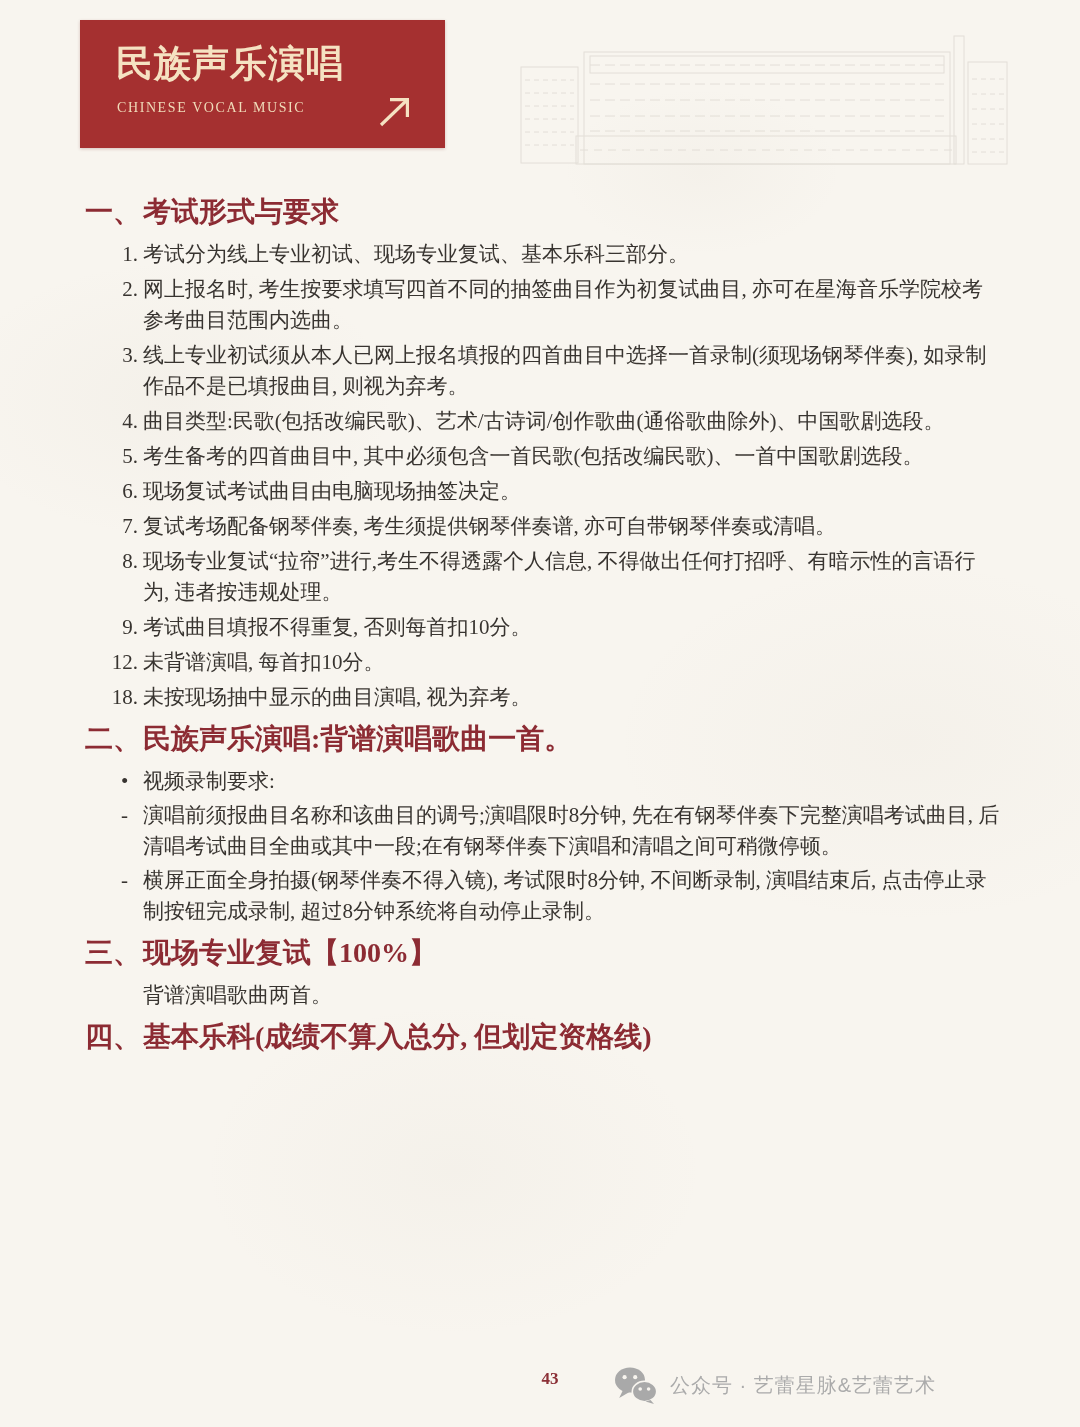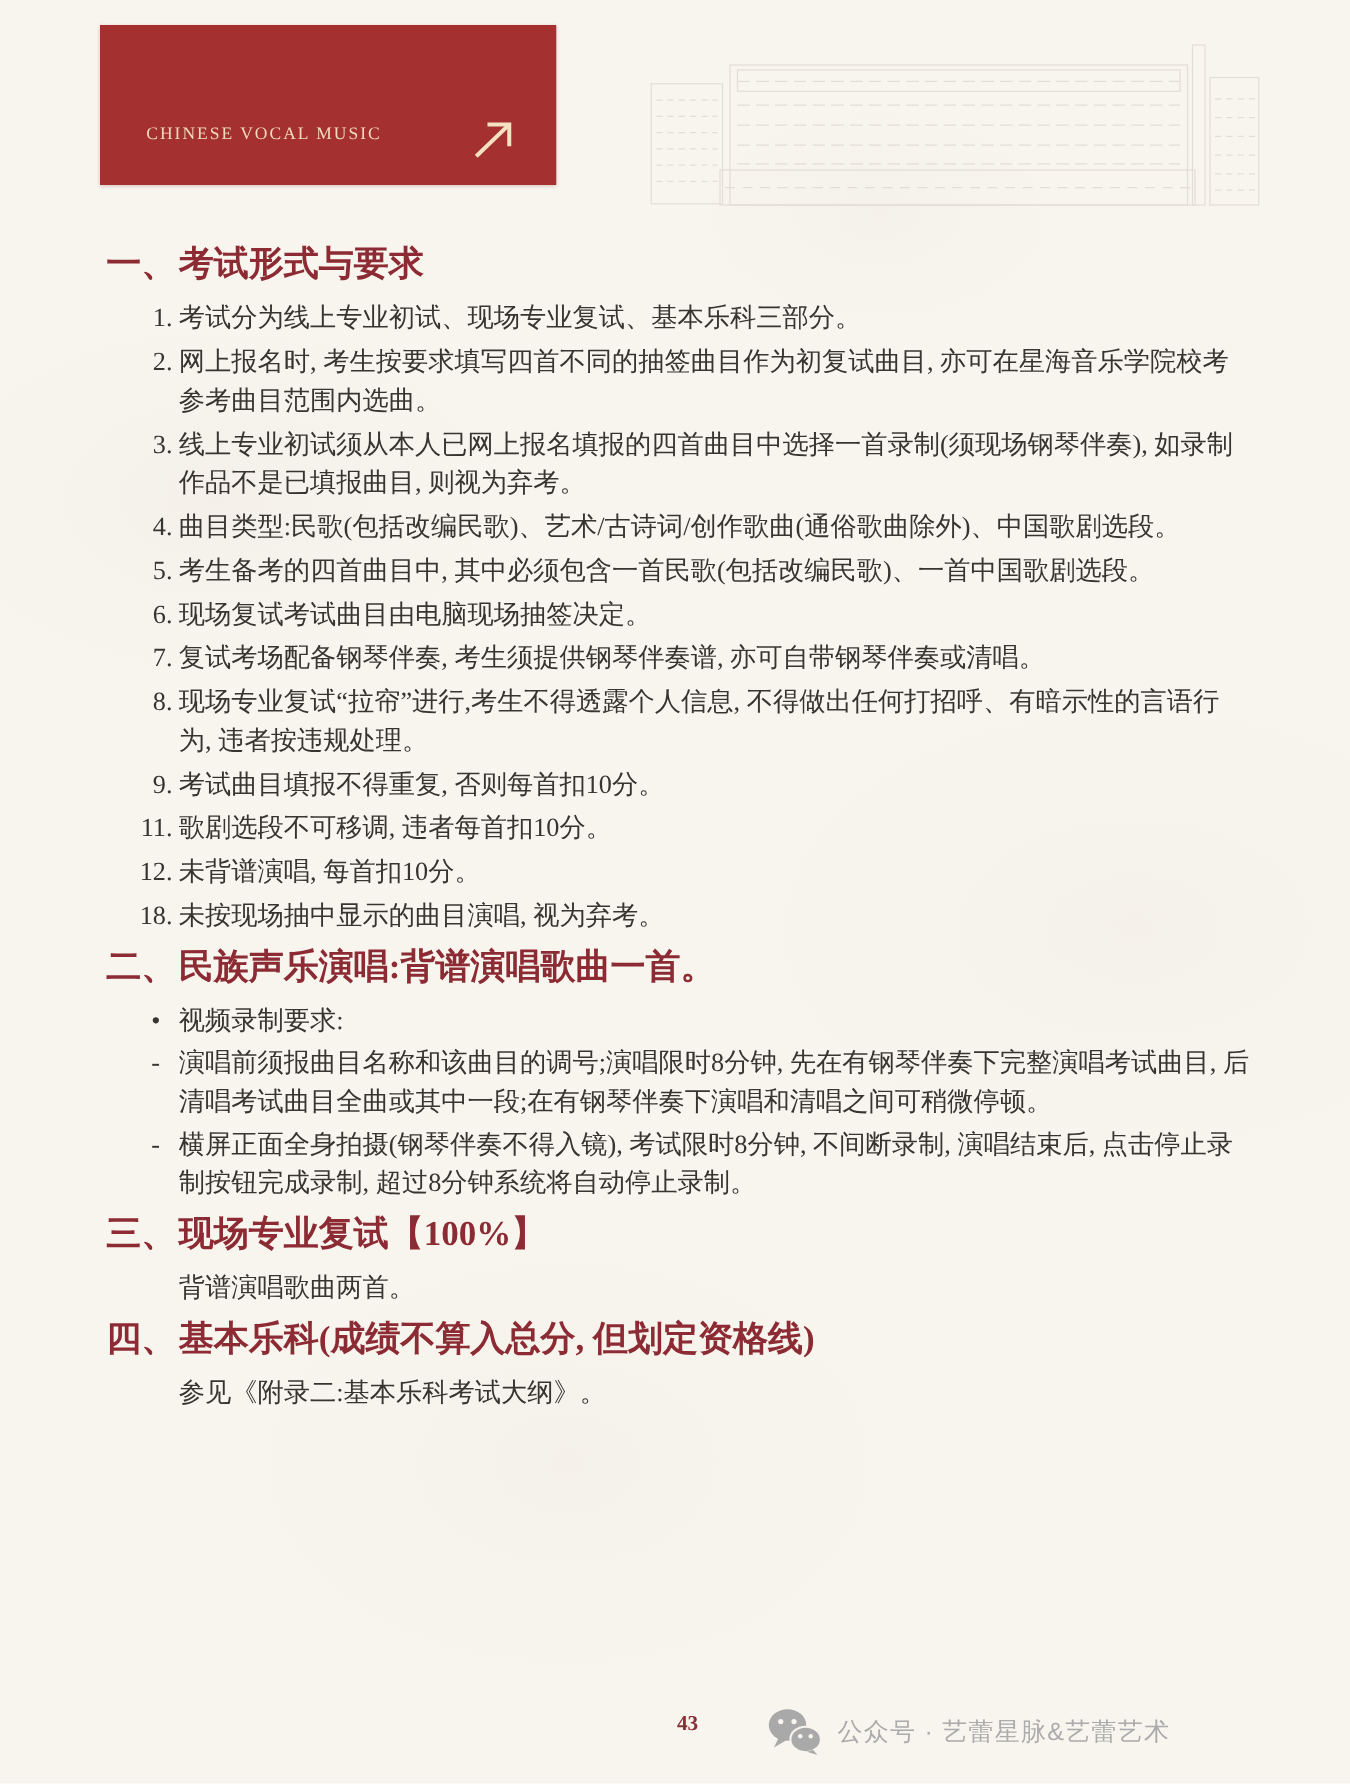--- a/index.html
+++ b/index.html
@@ -132,20 +132,21 @@
       <line x1="452" y1="45" x2="484" y2="45"></line>
         <line x1="452" y1="60" x2="484" y2="60"></line>
       <line x1="452" y1="75" x2="484" y2="75"></line>
         <line x1="452" y1="90" x2="484" y2="90"></line>
       <line x1="452" y1="105" x2="484" y2="105"></line>
         <line x1="452" y1="118" x2="484" y2="118"></line>
     </g>
   </svg>
 
   <header class="banner">
+    <div class="banner-title">民族声乐演唱</div>
     <div class="banner-subtitle">CHINESE VOCAL MUSIC</div>
     <svg class="banner-arrow" width="36" height="32" viewBox="0 0 36 32" fill="none" stroke="#f5e2c2" stroke-width="3.2">
       <line x1="4" y1="29" x2="30" y2="4"></line>
       <polyline points="13,3.6 30.4,3.6 30.4,21"></polyline>
     </svg>
   </header>
 
   <main class="content">
 
     <section>
@@ -184,24 +185,20 @@
           </li>
         <li class="num-item">
             <span class="li-num">8.</span>
             <span class="li-text">现场专业复试“拉帘”进行,考生不得透露个人信息, 不得做出任何打招呼、有暗示性的言语行为, 违者按违规处理。</span>
           </li>
         <li class="num-item">
             <span class="li-num">9.</span>
             <span class="li-text">考试曲目填报不得重复, 否则每首扣10分。</span>
           </li>
         <li class="num-item">
-            <span class="li-num">11.</span>
-            <span class="li-text">歌剧选段不可移调, 违者每首扣10分。</span>
-          </li>
-        <li class="num-item">
             <span class="li-num">12.</span>
             <span class="li-text">未背谱演唱, 每首扣10分。</span>
           </li>
         <li class="num-item">
             <span class="li-num">18.</span>
             <span class="li-text">未按现场抽中显示的曲目演唱, 视为弃考。</span>
           </li>
       </ol>
     </section>
 
@@ -230,21 +227,20 @@
         <span class="sec-title">现场专业复试【100%】</span>
       </div>
       <p class="sec-body">背谱演唱歌曲两首。</p>
     </section>
 
     <section>
       <div class="sec-head gap-top">
         <span class="sec-marker">四、</span>
         <span class="sec-title">基本乐科(成绩不算入总分, 但划定资格线)</span>
       </div>
-      <p class="sec-body">参见《附录二:基本乐科考试大纲》。</p>
     </section>
 
   </main>
 
   <div class="pagenum">43</div>
 
   <div class="wechat">
     <svg width="44" height="38" viewBox="0 0 44 38">
       <g fill="#a9a9a9">
         <ellipse cx="16" cy="14" rx="15" ry="12.6"></ellipse>

